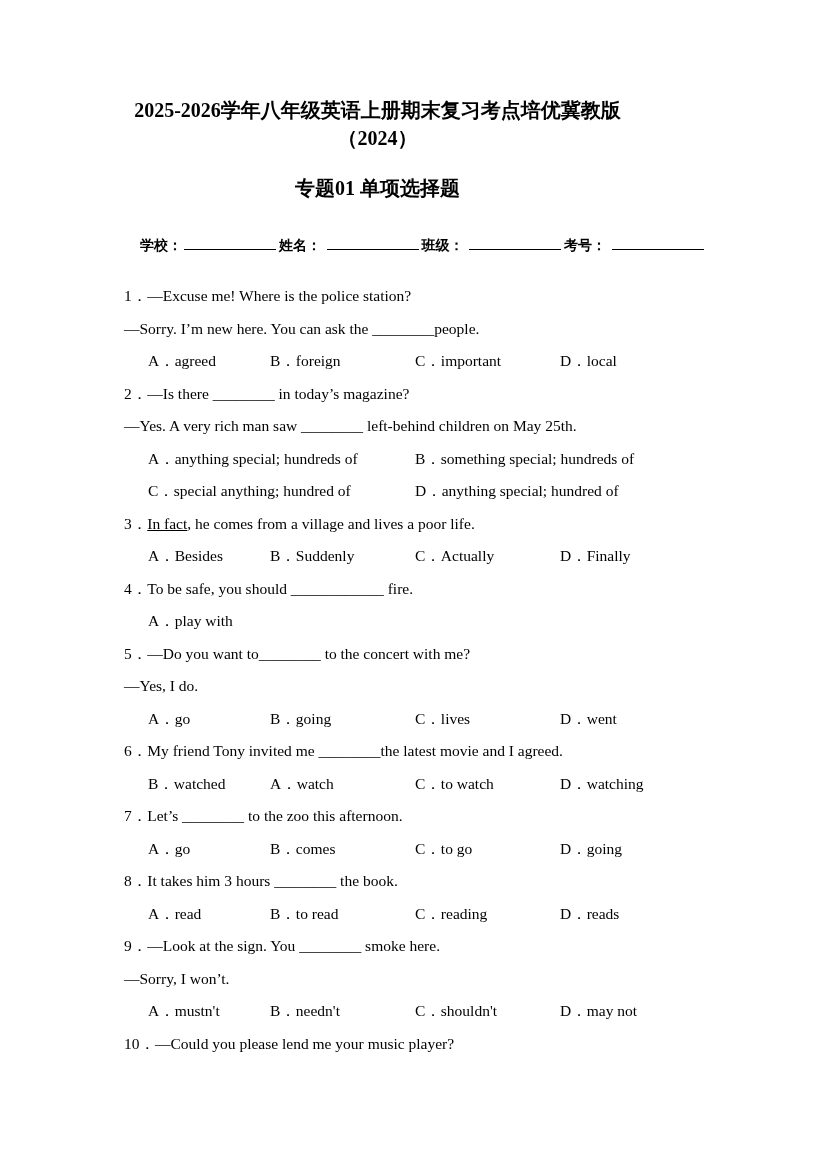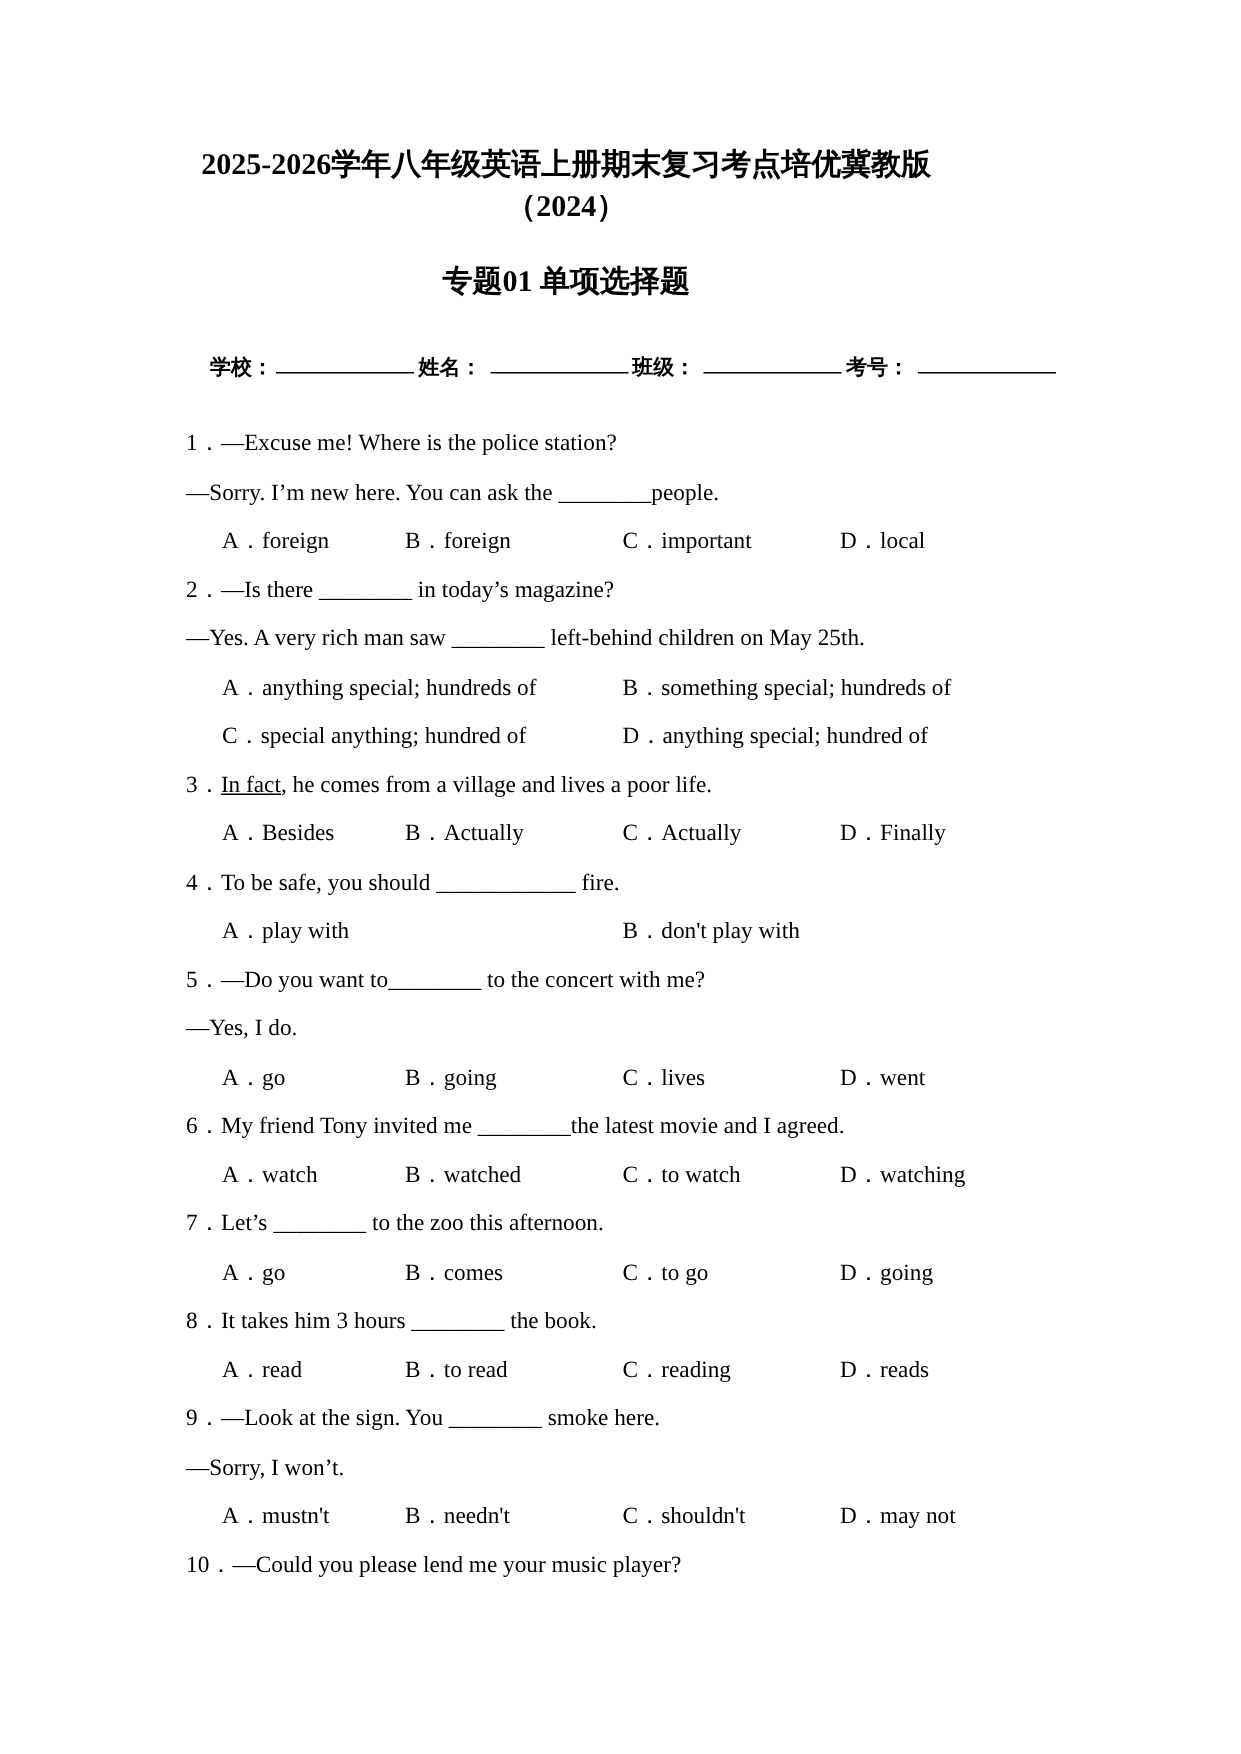--- a/index.html
+++ b/index.html
@@ -62,21 +62,21 @@
 
   <div class="info-line">
     <span class="info-label">学校：</span><span class="blank"></span><span class="info-label">姓名：</span> <span class="blank"></span><span class="info-label">班级：</span> <span class="blank"></span><span class="info-label">考号：</span> <span class="blank"></span>
   </div>
 
   <main class="questions">
       <section class="question">
         <div class="line stem"><span class="qnum">1．</span><span>—Excuse me! Where is the police station?</span></div>
         <div class="line stem"><span>—Sorry. I’m new here. You can ask the ________people.</span></div>
         <div class="line options cols4">
-          <span class="option">A．foreign</span>
+          <span class="option">A．agreed</span>
           <span class="option">B．foreign</span>
           <span class="option">C．important</span>
           <span class="option">D．local</span>
         </div>
       </section>
       <section class="question">
         <div class="line stem"><span class="qnum">2．</span><span>—Is there ________ in today’s magazine?</span></div>
         <div class="line stem"><span>—Yes. A very rich man saw ________ left-behind children on May 25th.</span></div>
         <div class="line options cols2">
           <span class="option">A．anything special; hundreds of</span>
@@ -84,47 +84,46 @@
         </div>
         <div class="line options cols2">
           <span class="option">C．special anything; hundred of</span>
           <span class="option">D．anything special; hundred of</span>
         </div>
       </section>
       <section class="question">
         <div class="line stem"><span class="qnum">3．</span><span class="u">In fact</span><span>, he comes from a village and lives a poor life.</span></div>
         <div class="line options cols4">
           <span class="option">A．Besides</span>
-          <span class="option">B．Actually</span>
+          <span class="option">B．Suddenly</span>
           <span class="option">C．Actually</span>
           <span class="option">D．Finally</span>
         </div>
       </section>
       <section class="question">
         <div class="line stem"><span class="qnum">4．</span><span>To be safe, you should ____________ fire.</span></div>
         <div class="line options cols2">
           <span class="option">A．play with</span>
-          <span class="option">B．don't play with</span>
         </div>
       </section>
       <section class="question">
         <div class="line stem"><span class="qnum">5．</span><span>—Do you want to________ to the concert with me?</span></div>
         <div class="line stem"><span>—Yes, I do.</span></div>
         <div class="line options cols4">
           <span class="option">A．go</span>
           <span class="option">B．going</span>
           <span class="option">C．lives</span>
           <span class="option">D．went</span>
         </div>
       </section>
       <section class="question">
         <div class="line stem"><span class="qnum">6．</span><span>My friend Tony invited me ________the latest movie and I agreed.</span></div>
         <div class="line options cols4">
+          <span class="option">B．watched</span>
           <span class="option">A．watch</span>
-          <span class="option">B．watched</span>
           <span class="option">C．to watch</span>
           <span class="option">D．watching</span>
         </div>
       </section>
       <section class="question">
         <div class="line stem"><span class="qnum">7．</span><span>Let’s ________ to the zoo this afternoon.</span></div>
         <div class="line options cols4">
           <span class="option">A．go</span>
           <span class="option">B．comes</span>
           <span class="option">C．to go</span>

